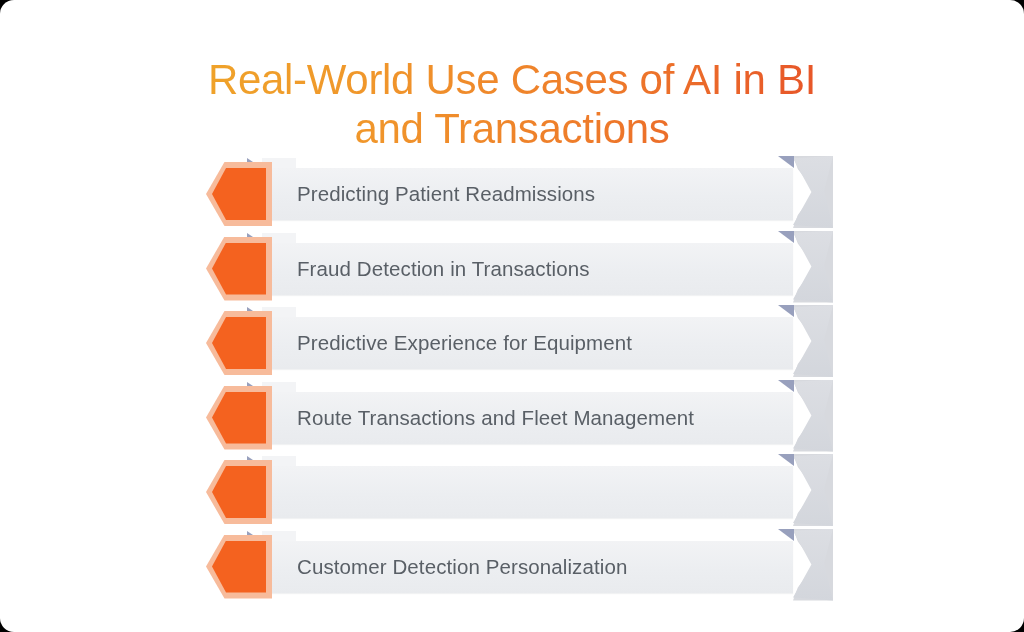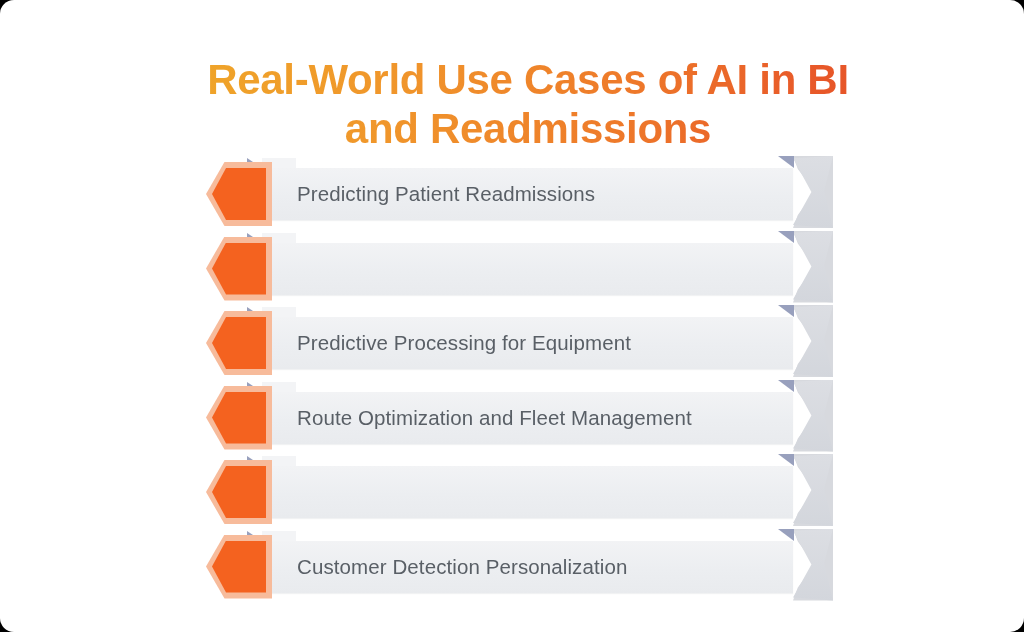--- a/index.html
+++ b/index.html
@@ -19,26 +19,26 @@
     width: 1024px;
     height: 632px;
     background: #ffffff;
     border-radius: 14px;
     overflow: hidden;
   }
 
   
   #title {
     position: absolute;
-    left: 148px;
+    left: 132px;
     top: 28px;
     width: 760px;
     text-align: center;
     font-size: 42px;
-    font-weight: bold;
+    font-weight: normal;
     line-height: 1.16;
     letter-spacing: -0.3px;
     background: linear-gradient(100deg, #efa829 0%, #f0962b 32%, #ee7a2a 62%, #e85a29 85%, #e44e27 100%);
     -webkit-background-clip: text;
     background-clip: text;
     color: transparent;
     -webkit-text-fill-color: transparent;
   }
   #title .line { display: block; }
 
@@ -156,21 +156,21 @@
     white-space: nowrap;
   }
 </style>
 </head>
 <body>
 
 <div id="canvas">
 
   <h1 id="title">
     <span class="line">Real-World Use Cases of AI in BI</span>
-    <span class="line">and Readmissions</span>
+    <span class="line">and Transactions</span>
   </h1>
 
   <div id="ribbon-list">
 
     <div class="ribbon-row">
       <div class="fold-left"></div>
       <div class="paper-left"></div>
       <div class="ribbon-bar"></div>
       <div class="tail"></div>
       <div class="tail-inner"></div>
@@ -182,44 +182,45 @@
 
     <div class="ribbon-row">
       <div class="fold-left"></div>
       <div class="paper-left"></div>
       <div class="ribbon-bar"></div>
       <div class="tail"></div>
       <div class="tail-inner"></div>
       <div class="fold-right"></div>
       <div class="badge"></div>
       <div class="badge-inner"></div>
-    </div>
-
-    <div class="ribbon-row">
-      <div class="fold-left"></div>
-      <div class="paper-left"></div>
-      <div class="ribbon-bar"></div>
-      <div class="tail"></div>
-      <div class="tail-inner"></div>
-      <div class="fold-right"></div>
-      <div class="badge"></div>
-      <div class="badge-inner"></div>
-      <div class="ribbon-label">Predictive Processing for Equipment</div>
-    </div>
-
-    <div class="ribbon-row">
-      <div class="fold-left"></div>
-      <div class="paper-left"></div>
-      <div class="ribbon-bar"></div>
-      <div class="tail"></div>
-      <div class="tail-inner"></div>
-      <div class="fold-right"></div>
-      <div class="badge"></div>
-      <div class="badge-inner"></div>
-      <div class="ribbon-label">Route Optimization and Fleet Management</div>
+      <div class="ribbon-label">Fraud Detection in Transactions</div>
+    </div>
+
+    <div class="ribbon-row">
+      <div class="fold-left"></div>
+      <div class="paper-left"></div>
+      <div class="ribbon-bar"></div>
+      <div class="tail"></div>
+      <div class="tail-inner"></div>
+      <div class="fold-right"></div>
+      <div class="badge"></div>
+      <div class="badge-inner"></div>
+      <div class="ribbon-label">Predictive Experience for Equipment</div>
+    </div>
+
+    <div class="ribbon-row">
+      <div class="fold-left"></div>
+      <div class="paper-left"></div>
+      <div class="ribbon-bar"></div>
+      <div class="tail"></div>
+      <div class="tail-inner"></div>
+      <div class="fold-right"></div>
+      <div class="badge"></div>
+      <div class="badge-inner"></div>
+      <div class="ribbon-label">Route Transactions and Fleet Management</div>
     </div>
 
     <div class="ribbon-row">
       <div class="fold-left"></div>
       <div class="paper-left"></div>
       <div class="ribbon-bar"></div>
       <div class="tail"></div>
       <div class="tail-inner"></div>
       <div class="fold-right"></div>
       <div class="badge"></div>

